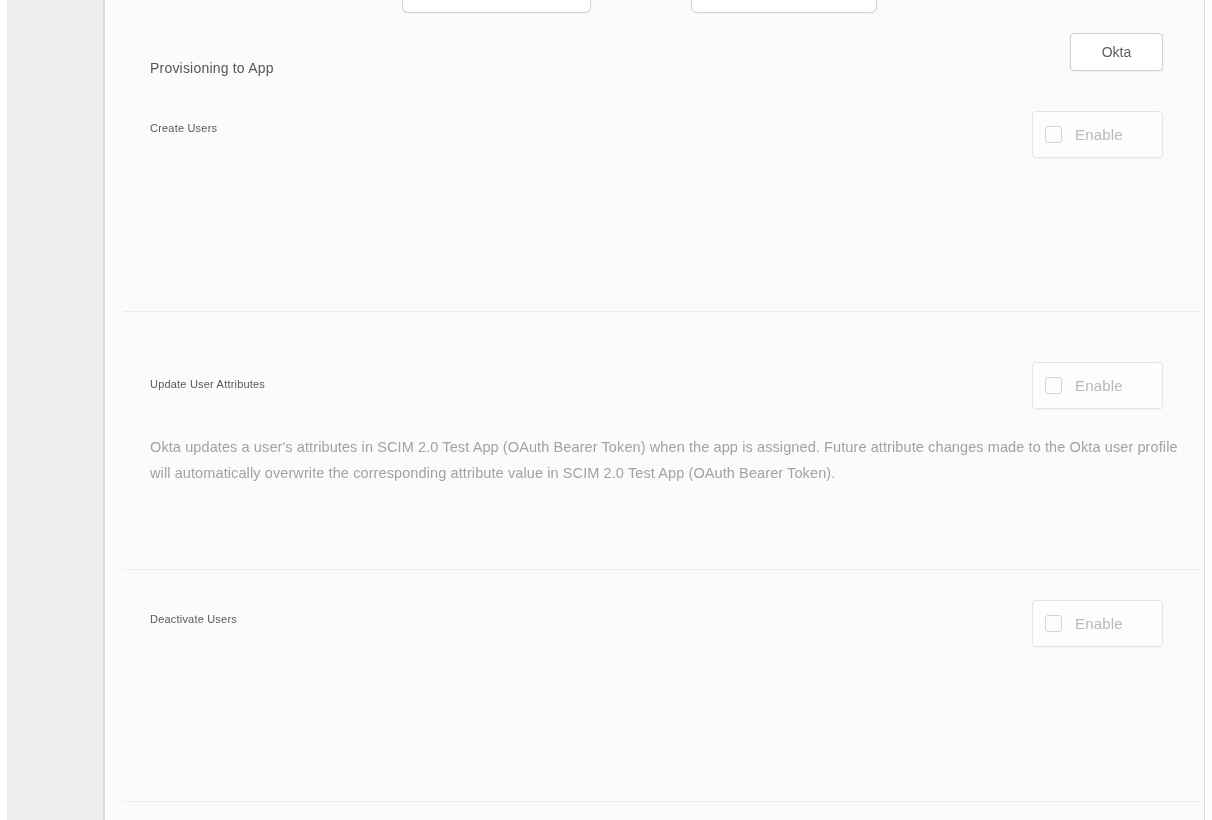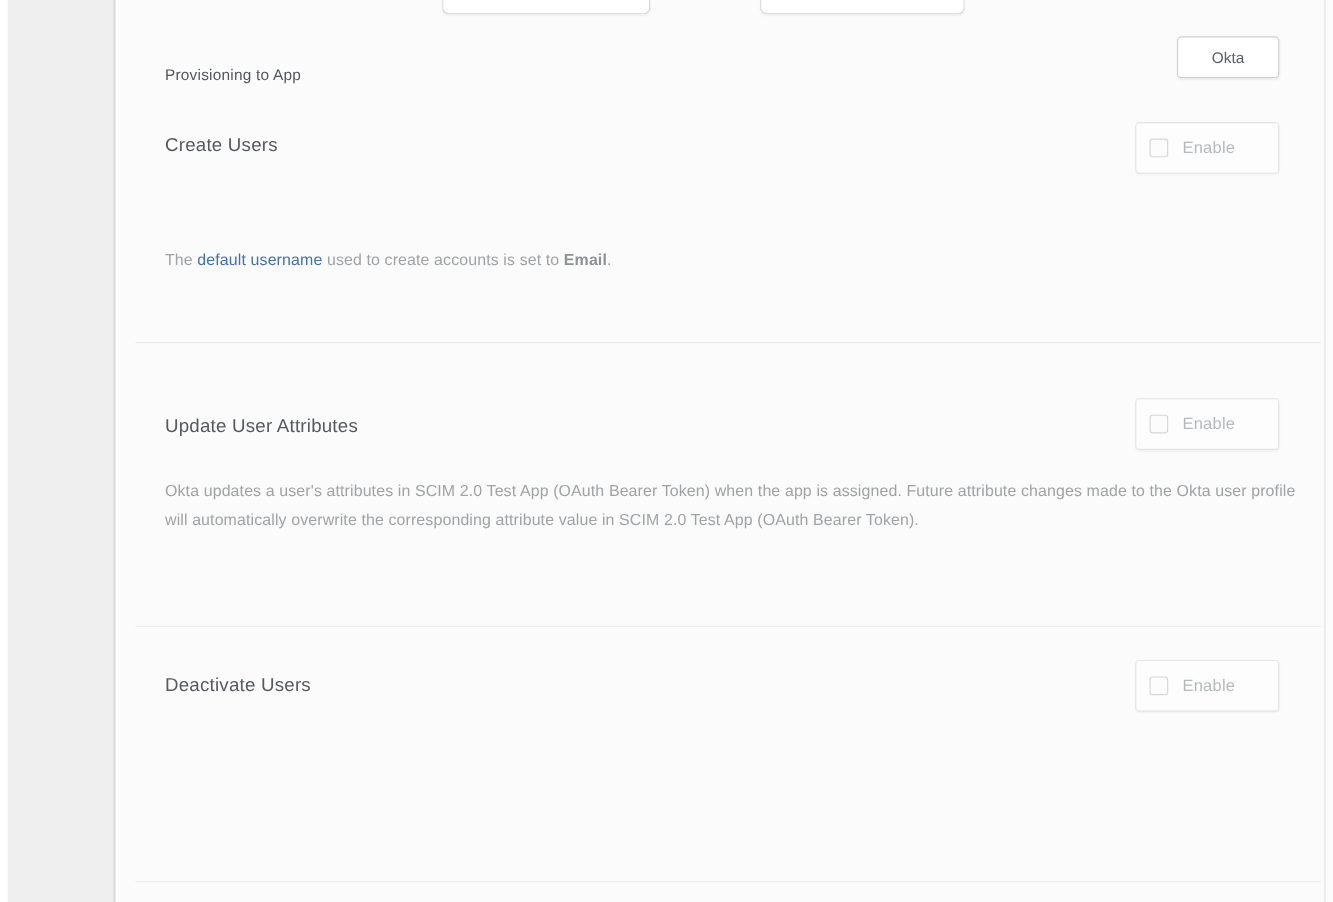--- a/index.html
+++ b/index.html
@@ -47,21 +47,21 @@
     background: #ffffff;
     border: 1px solid #cfcfcf; border-radius: 4px;
     box-shadow: 0 1px 2px rgba(0,0,0,0.06);
     font-size: 14px; color: #5a6065;
     display: flex; align-items: center; justify-content: center;
     cursor: pointer;
   }
 
   .section-title {
     position: absolute; left: 43px;
-    font-size: 17px; color: #55595e; letter-spacing: 0.2px;
+    font-size: 11px; color: #55595e; letter-spacing: 0.2px;
   }
   .t1 { top: 122px; } .t2 { top: 378px; } .t3 { top: 613px; }
 
   .btn-enable {
     position: absolute; left: 925px; width: 131px; height: 47px;
     background: #fdfdfd;
     border: 1px solid #e4e4e4; border-radius: 4px;
     box-shadow: 0 1px 2px rgba(0,0,0,0.04);
     display: flex; align-items: center; gap: 13px;
     padding-left: 12px;
@@ -111,21 +111,20 @@
 
     <button class="btn-edit">
       <span>Okta</span>
     </button>
 
     <div class="section-title t1">Create Users</div>
     <div class="btn-enable e1">
       <span class="checkbox"></span>
       <span class="enable-label">Enable</span>
     </div>
-    <div class="para p1b"><span>The </span><span class="link">default username</span><span> used to create accounts is set to </span><span class="emph">Email</span><span>.</span></div>
     <div class="divider d1"></div>
 
     <div class="section-title t2">Update User Attributes</div>
     <div class="btn-enable e2">
       <span class="checkbox"></span>
       <span class="enable-label">Enable</span>
     </div>
     <div class="para p2a">Okta updates a user's attributes in SCIM 2.0 Test App (OAuth Bearer Token) when the app is assigned. Future attribute changes made to the Okta user profile will automatically overwrite the corresponding attribute value in SCIM 2.0 Test App (OAuth Bearer Token).</div>
     <div class="divider d2"></div>
 

